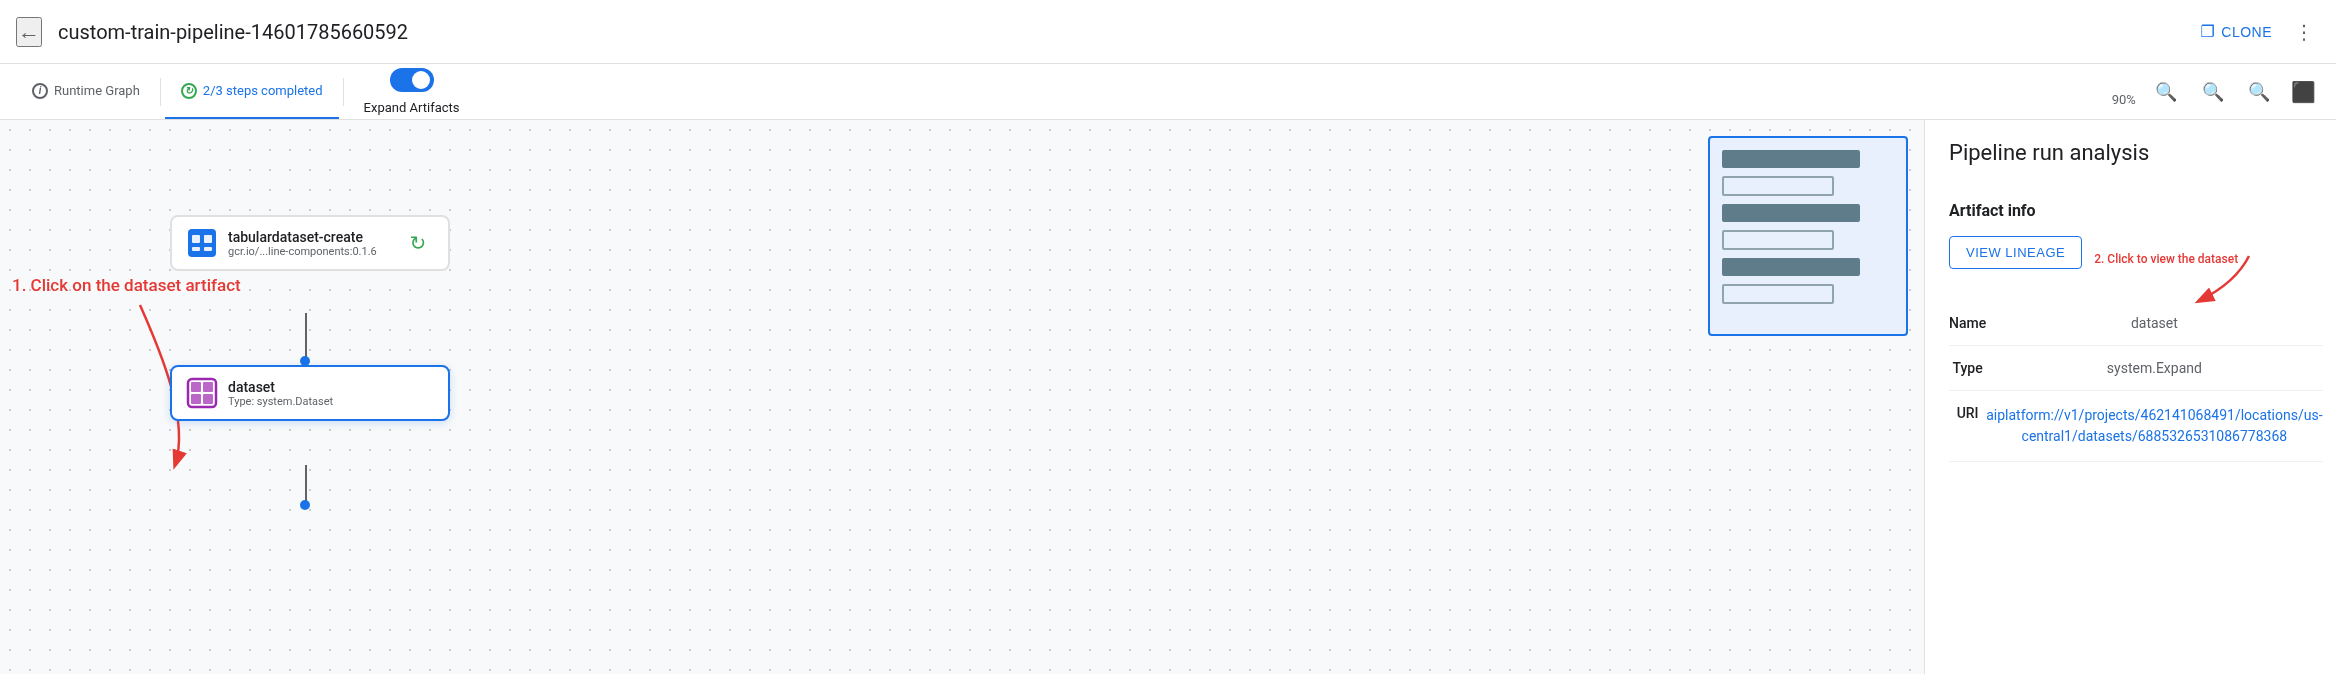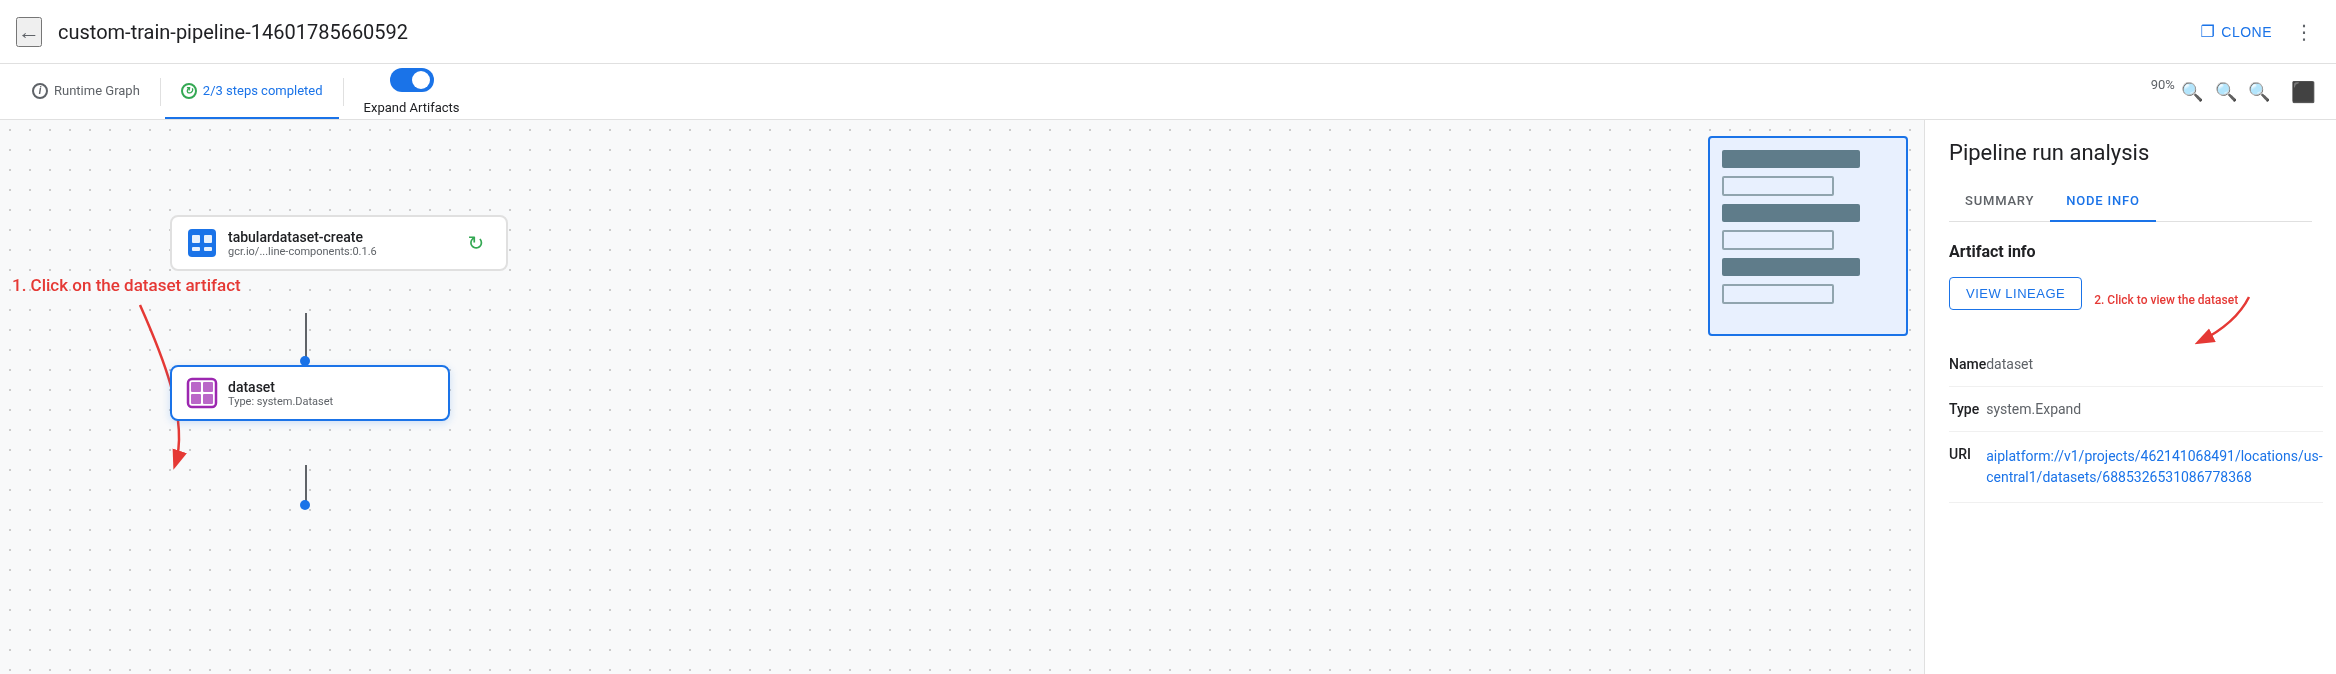--- a/index.html
+++ b/index.html
@@ -41,21 +41,21 @@
     .toggle-slider {
       position: absolute; top: 0; left: 0; right: 0; bottom: 0;
       background: #1a73e8; border-radius: 12px; cursor: pointer;
     }
     .toggle-slider::before {
       content: ''; position: absolute; width: 18px; height: 18px;
       background: white; border-radius: 50%; top: 3px; right: 4px;
       transition: 0.2s;
     }
     .toggle-label { font-size: 13px; color: #202124; }
-    .zoom-controls { display: flex; align-items: flex-start; gap: 3px; padding: 0 12px; font-size: 13px; color: #5f6368; }
+    .zoom-controls { display: flex; align-items: flex-end; gap: 16px; padding: 0 12px; font-size: 13px; color: #5f6368; }
     .zoom-btn { border: none; background: none; cursor: pointer; color: #5f6368; font-size: 18px; padding: 4px; }
     .fullscreen-btn { border: none; background: none; cursor: pointer; color: #1a73e8; font-size: 20px; padding: 4px; }
 
     
     .main { display: flex; flex: 1; overflow: hidden; }
 
     
     .graph-area {
       flex: 1; background: #f8f9fa; position: relative; overflow: hidden;
       background-image: radial-gradient(circle, #ccc 1px, transparent 1px);
@@ -121,21 +121,21 @@
       padding: 8px 16px; font-size: 13px; font-weight: 500; letter-spacing: 0.5px;
       cursor: pointer; border-radius: 4px; text-transform: uppercase; margin-bottom: 12px;
     }
 
     .annotation-inline {
       display: inline-block; color: #e53935; font-size: 12px; font-weight: 500;
       margin-left: 12px;
     }
 
     .info-table { width: 100%; border-collapse: collapse; }
-    .info-table tr { border-bottom: 1px solid #f0f0f0; }
+    .info-table tr { border-bottom: 1px solid #f0f0f0; text-align: center; }
     .info-table td { padding: 14px 0; vertical-align: top; font-size: 14px; }
     .info-table td:first-child { color: #202124; font-weight: 500; width: 80px; }
     .info-table td:last-child { color: #5f6368; }
     .uri-link { color: #1a73e8; text-decoration: none; line-height: 1.5; }
 
     
     .annotation-svg { position: absolute; pointer-events: none; }
   </style>
 </head>
 <body>
@@ -189,21 +189,21 @@
 
       <svg class="annotation-svg" style="left:0;top:0;width:400px;height:500px;">
         <defs>
           <marker id="arrowhead1" markerWidth="8" markerHeight="8" refX="6" refY="3" orient="auto">
             <path d="M0,0 L0,6 L8,3 z" fill="#e53935"></path>
           </marker>
         </defs>
         <path d="M 140,185 C 160,230 190,300 175,345" stroke="#e53935" stroke-width="2.5" fill="none" marker-end="url(#arrowhead1)"></path>
       </svg>
 
-      <div class="node-box" style="left: 170px; top: 95px; width: 338px;">
+      <div class="node-box" style="left: 170px; top: 95px; width: 280px;">
         <div class="node-icon">
           <svg width="32" height="32" viewBox="0 0 32 32">
             <rect x="2" y="2" width="28" height="28" rx="4" fill="#1a73e8"></rect>
             <rect x="6" y="8" width="8" height="8" rx="1" fill="white" opacity="0.9"></rect>
             <rect x="18" y="8" width="8" height="8" rx="1" fill="white" opacity="0.9"></rect>
             <rect x="6" y="20" width="8" height="4" rx="1" fill="white" opacity="0.9"></rect>
             <rect x="18" y="20" width="8" height="4" rx="1" fill="white" opacity="0.9"></rect>
           </svg>
         </div>
         <div>
@@ -243,28 +243,20 @@
         <div class="mini-bar mini-bar-filled" style="width:80%;"></div>
         <div class="mini-bar mini-bar-empty" style="width:65%; height:20px;"></div>
       </div>
 
     </div>
   </div>
 
   <div class="right-panel">
     <div class="panel-header">
       <div class="panel-title">Pipeline run analysis</div>
-      <div class="panel-tabs">
-        <div class="panel-tab">
-          <span>SUMMARY</span>
-        </div>
-        <div class="panel-tab active">
-          <span>NODE INFO</span>
-        </div>
-      </div>
     </div>
     <div class="panel-content">
       <div class="artifact-title">Artifact info</div>
 
       <div style="display:flex; align-items:center; margin-bottom:20px; position:relative;">
         <button class="lineage-btn">VIEW LINEAGE</button>
         <span class="annotation-inline">2. Click to view the dataset</span>
 
         <svg style="position:absolute; left:240px; top:0px; width:120px; height:80px; pointer-events:none;">
           <defs>

